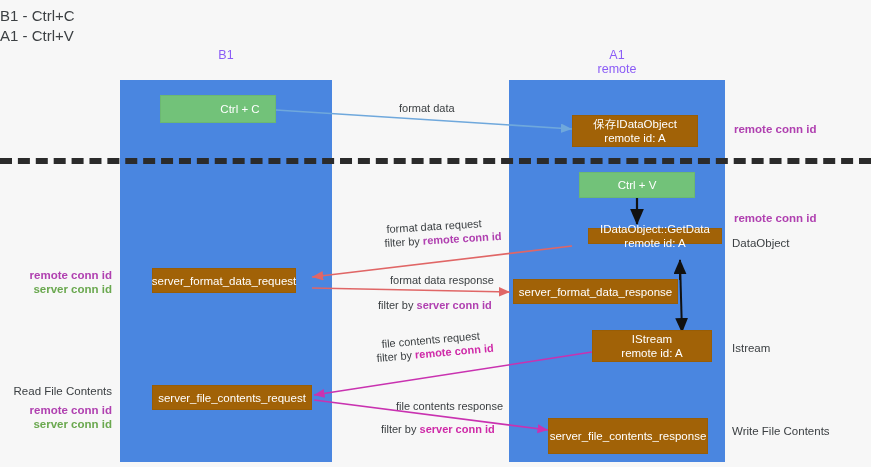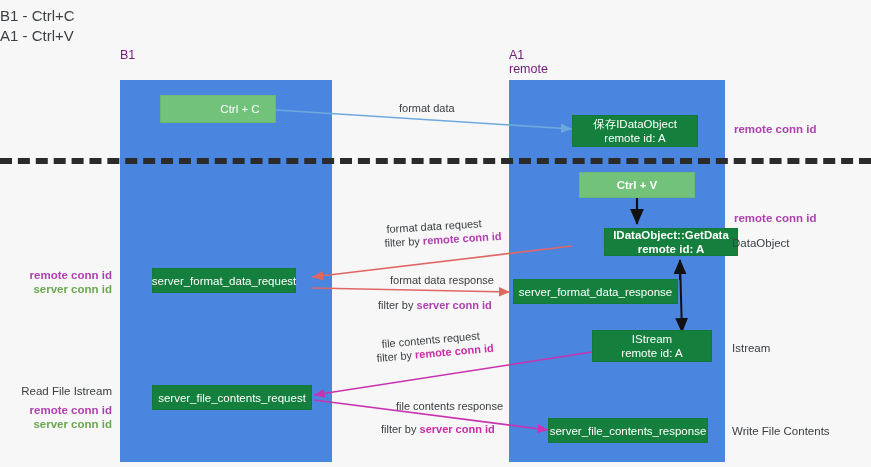--- a/index.html
+++ b/index.html
@@ -10,39 +10,39 @@
     overflow:hidden;
     position:relative;
     color:#3c4043;
   }
   #stage{position:absolute;left:0;top:0;width:871px;height:467px;}
 
   .lane{position:absolute;background:#4a86e0;}
   .lane-b1{left:120px;top:80px;width:212px;height:382px;}
   .lane-a1{left:509px;top:80px;width:216px;height:382px;}
 
-  .lane-head{position:absolute;text-align:left;font-size:12.5px;line-height:14px;color:#701a75;}
+  .lane-head{position:absolute;text-align:center;font-size:12.5px;line-height:14px;color:#8b5cf6;}
   .lane-head .l1{display:block;}
   .lane-head .l2{display:block;}
 
   .title{position:absolute;left:0;top:6px;width:871px;text-align:left;font-size:15px;line-height:20px;color:#3c4043;}
 
   .node{
     position:absolute;
     box-sizing:border-box;
     display:flex;align-items:center;justify-content:center;
     flex-direction:column;
     color:#ffffff;
     font-size:11.5px;
     line-height:14px;
     text-align:center;
     border:1px solid rgba(0,0,0,0.05);
   }
   .green{background:#72c279;}
-  .orange{background:#15803d;}
+  .orange{background:#a16207;}
 
   .annot{position:absolute;font-size:11.5px;line-height:14px;color:#3c4043;}
   .annot.right{text-align:left;}
   .annot.left{text-align:right;}
   .pink{color:#b040b0;font-weight:bold;}
   .green-t{color:#6aa84f;font-weight:bold;}
   .magenta{color:#cf2aa8;font-weight:bold;}
 
   .edge-label{position:absolute;font-size:11px;line-height:14px;color:#3c4043;white-space:nowrap;}
   .edge-label.rot{transform-origin:left top;}
@@ -112,25 +112,25 @@
 
   <div class="node green" style="left:160px;top:95px;width:116px;height:28px;padding-left:44px;">
     <span>Ctrl + C</span>
   </div>
 
   <div class="node orange" style="left:572px;top:115px;width:126px;height:32px;">
     <span>保存IDataObject</span>
     <span>remote id: A</span>
   </div>
 
-  <div class="node green" style="left:579px;top:172px;width:116px;height:26px;font-weight:bold;">
+  <div class="node green" style="left:579px;top:172px;width:116px;height:26px;">
     <span>Ctrl + V</span>
   </div>
 
-  <div class="node orange" style="left:604px;top:228px;width:134px;height:28px;font-weight:bold;">
+  <div class="node orange" style="left:588px;top:228px;width:134px;height:16px;">
     <span>IDataObject::GetData</span>
     <span>remote id: A</span>
   </div>
 
   <div class="node orange" style="left:152px;top:268px;width:144px;height:25px;">
     <span>server_format_data_request</span>
   </div>
 
   <div class="node orange" style="left:513px;top:279px;width:165px;height:25px;">
     <span>server_format_data_response</span>
@@ -138,21 +138,21 @@
 
   <div class="node orange" style="left:592px;top:330px;width:120px;height:32px;">
     <span>IStream</span>
     <span>remote id: A</span>
   </div>
 
   <div class="node orange" style="left:152px;top:385px;width:160px;height:25px;">
     <span>server_file_contents_request</span>
   </div>
 
-  <div class="node orange" style="left:548px;top:418px;width:160px;height:25px;">
+  <div class="node orange" style="left:548px;top:418px;width:160px;height:36px;">
     <span>server_file_contents_response</span>
   </div>
 
   <div class="edge-label" style="left:399px;top:101px;">format data</div>
 
   <div class="edge-label rot" style="left:386px;top:222px;transform:rotate(-3.5deg);">format data request</div>
   <div class="edge-label rot" style="left:384px;top:236px;transform:rotate(-3.5deg);">
     <span>filter by </span><span class="pink">remote conn id</span>
   </div>
 
@@ -173,17 +173,17 @@
 
   <div class="annot right pink" style="left:734px;top:122px;">remote conn id</div>
   <div class="annot right pink" style="left:734px;top:211px;">remote conn id</div>
   <div class="annot right" style="left:732px;top:236px;">DataObject</div>
   <div class="annot right" style="left:732px;top:341px;">Istream</div>
   <div class="annot right" style="left:732px;top:424px;">Write File Contents</div>
 
   <div class="annot left pink" style="left:0px;top:268px;width:112px;">remote conn id</div>
   <div class="annot left green-t" style="left:0px;top:282px;width:112px;">server conn id</div>
 
-  <div class="annot left" style="left:0px;top:384px;width:112px;">Read File Istream</div>
+  <div class="annot left" style="left:0px;top:384px;width:112px;">Read File Contents</div>
   <div class="annot left pink" style="left:0px;top:403px;width:112px;">remote conn id</div>
   <div class="annot left green-t" style="left:0px;top:417px;width:112px;">server conn id</div>
 
 </div>
 
 </body></html>

